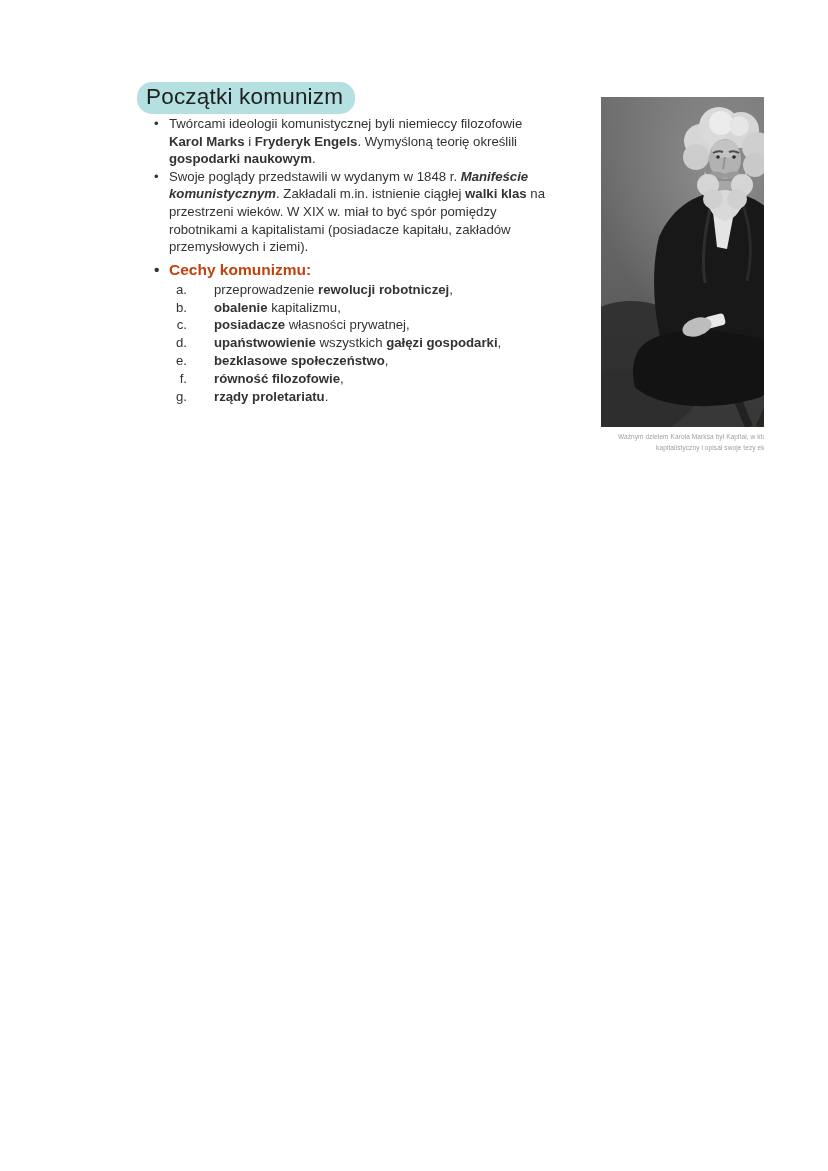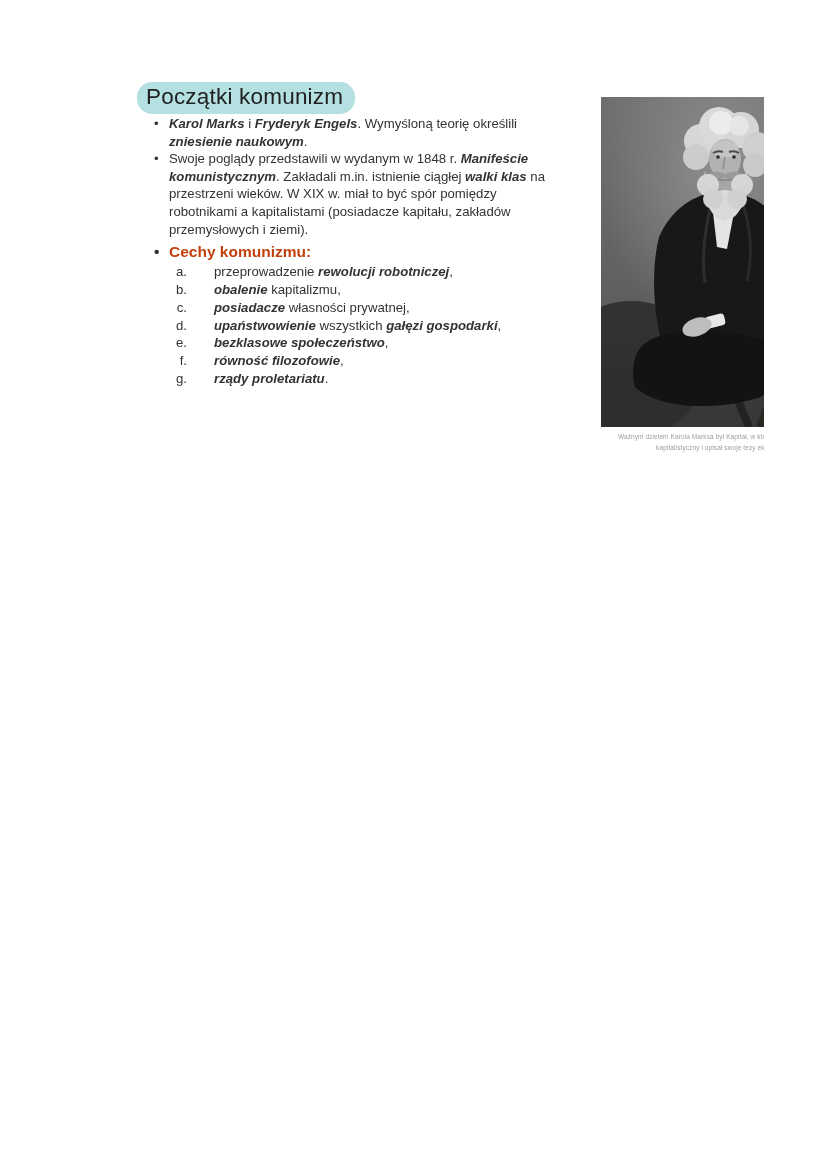--- a/index.html
+++ b/index.html
@@ -15,21 +15,21 @@
   .title-highlight {
     display:inline-block; background:#b4e0e2; border-radius:15px;
     padding:2px 12px 4px 9px;
     font-size:22.5px; font-weight:400; color:#202020; letter-spacing:0.2px;
   }
   .intro { margin-top:11px; font-size:13.2px; line-height:17.6px; color:#333333; }
   .bullets { margin-top:1px; }
   .bullet-row { display:flex; padding-left:8px; margin-top:0; }
   .dot { width:15px; flex:0 0 15px; font-size:13.2px; line-height:17.6px; color:#333333; }
   .bullet-text { flex:1; font-size:13.2px; line-height:17.6px; white-space:pre-wrap; }
-  .b { font-weight:700;font-style:italic; }
+  .b { font-weight:700; }
   .i { font-style:italic; }
   .features-row { margin-top:4px; }
   .features-row .dot { font-size:15.5px; font-weight:700; line-height:19px; }
   .features-heading { font-size:15.5px; font-weight:700; line-height:19px; color:#c2410c; }
   .letters { list-style:none; margin-left:24px; margin-top:2px; }
   .letter-item { display:flex; font-size:13.2px; line-height:17.8px; }
   .letter-marker { min-width:17px; text-align:right; margin-right:2px; flex:0 0 auto; color:#333333; }
   .letter-text { white-space:pre-wrap;margin-left:25px; }
   
   .photo-fig { position:absolute; left:537px; top:97px; width:253px; }
@@ -49,22 +49,23 @@
 
     <div class="title-row">
       <span class="title-highlight">Początki komunizm</span>
     </div>
 
 
     <div class="bullets">
 
       <div class="bullet-row">
         <span class="dot">•</span>
-        <div class="bullet-text"><span class="b">Karol Marks</span><span> i </span><span class="b">Fryderyk Engels</span><span>. Wymyśloną teorię określili
-</span><span class="b">zniesienie naukowym</span><span>.</span></div>
+        <div class="bullet-text"><span>Twórcami ideologii komunistycznej byli niemieccy filozofowie
+</span><span class="b">Karol Marks</span><span> i </span><span class="b">Fryderyk Engels</span><span>. Wymyśloną teorię określili
+</span><span class="b">gospodarki naukowym</span><span>.</span></div>
       </div>
 
       <div class="bullet-row">
         <span class="dot">•</span>
         <div class="bullet-text"><span>Swoje poglądy przedstawili w wydanym w 1848 r. </span><span class="b i">Manifeście
 komunistycznym</span><span>. Zakładali m.in. istnienie ciągłej </span><span class="b">walki klas</span><span> na
 przestrzeni wieków. W XIX w. miał to być spór pomiędzy
 robotnikami a kapitalistami (posiadacze kapitału, zakładów
 przemysłowych i ziemi).</span></div>
       </div>

